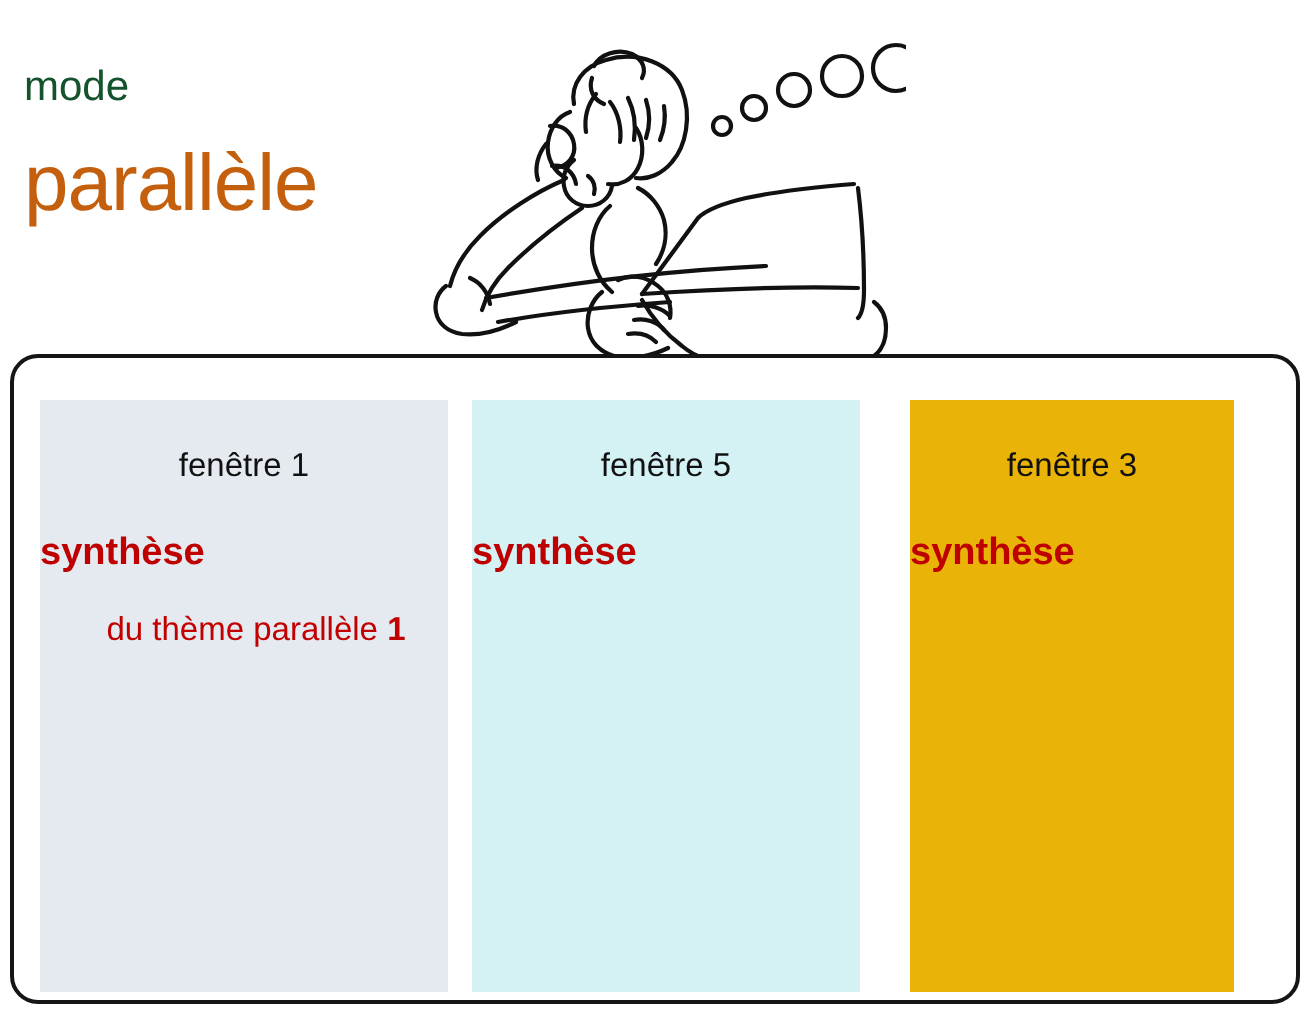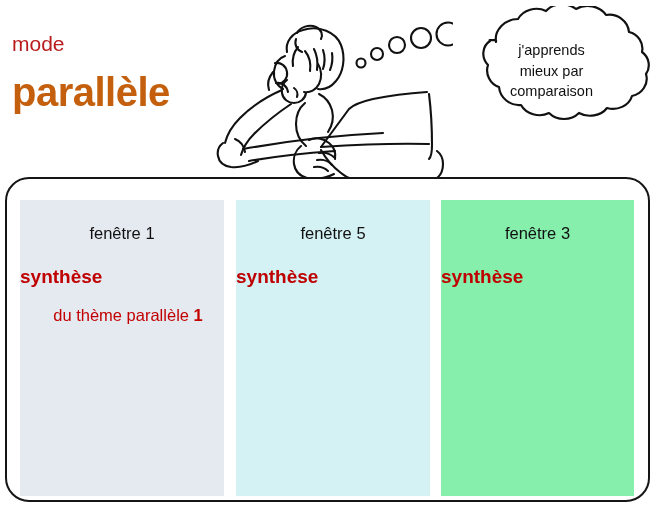--- a/index.html
+++ b/index.html
@@ -18,30 +18,30 @@
     background: #ffffff;
     overflow: hidden;
   }
 
   
   #header-mode-label {
     position: absolute;
     left: 12px;
     top: 33px;
     font-size: 21px;
-    color: #b91c1c;
+    color: #14532d;
     letter-spacing: 0px;
     line-height: 1;
   }
   #header-mode-name {
     position: absolute;
     left: 12px;
     top: 72px;
     font-size: 40px;
-    font-weight: bold;
+    font-weight: normal;
     color: #c4600d;
     line-height: 1;
     letter-spacing: -0.5px;
   }
 
   
   #illustration {
     position: absolute;
     left: 213px;
     top: 6px;
@@ -78,36 +78,36 @@
   }
 
   
   #main-panel {
     position: absolute;
     left: 5px;
     top: 177px;
     width: 645px;
     height: 325px;
     border: 2.5px solid #151515;
-    border-radius: 24px;
+    border-radius: 14px;
     background: #ffffff;
     box-sizing: border-box;
   }
 
   
   .window-col {
     position: absolute;
     top: 21px;
     height: 296px;
     box-sizing: border-box;
     padding-top: 25px;
   }
   #window-col-1 { left: 13px;  width: 204px; background: #e5eaf1; }
   #window-col-2 { left: 229px; width: 194px; background: #d4f1f4; }
-  #window-col-3 { left: 434px; width: 193px; background: #86efac; }
+  #window-col-3 { left: 448px; width: 162px; background: #eab308; }
 
   .window-title {
     text-align: center;
     font-size: 16.5px;
     color: #111111;
     line-height: 1;
   }
   .window-synthese {
     text-align: left;
     font-size: 19px;
@@ -202,38 +202,20 @@
       <path d="M146 174 c22 1 52 0 70-2"></path>
 
       <circle cx="148" cy="57" r="4.5"></circle>
       <circle cx="164" cy="48" r="6"></circle>
       <circle cx="184" cy="39" r="8"></circle>
       <circle cx="208" cy="32" r="10"></circle>
       <circle cx="235" cy="28" r="11.5"></circle>
     </svg>
   </div>
 
-  <div id="thought-bubble">
-    <svg width="205" height="128" viewBox="0 0 205 128" fill="#ffffff" stroke="#111111" stroke-width="2.2" stroke-linecap="round" stroke-linejoin="round">
-      <path d="M47 36
-               c-2-12 9-23 22-23 c5-9 18-13 28-8
-               c7-8 21-9 30-2 c10-6 24-3 30 6
-               c11-2 22 6 23 17 c9 2 15 11 13 20
-               c7 5 9 15 4 22 c3 10-4 20-14 22
-               c-3 10-15 15-25 12 c-6 8-19 10-28 5
-               c-8 8-22 8-30 0 c-10 5-23 1-28-8
-               c-11 1-21-7-22-18 c-9-3-14-13-11-22
-               c-7-7-6-19 2-24 c-1-1-1-1 6-1 z"></path>
-    </svg>
-    <div id="thought-bubble-text">
-      <span>j'apprends</span>
-      <span>mieux par</span>
-      <span>comparaison</span>
-    </div>
-  </div>
 
   <div id="main-panel">
 
     <div class="window-col" id="window-col-1">
       <div class="window-title">fenêtre 1</div>
       <div class="window-synthese">synthèse</div>
       <div class="window-desc">
         <span>du thème parallèle</span>
         <b>1</b>
       </div>

